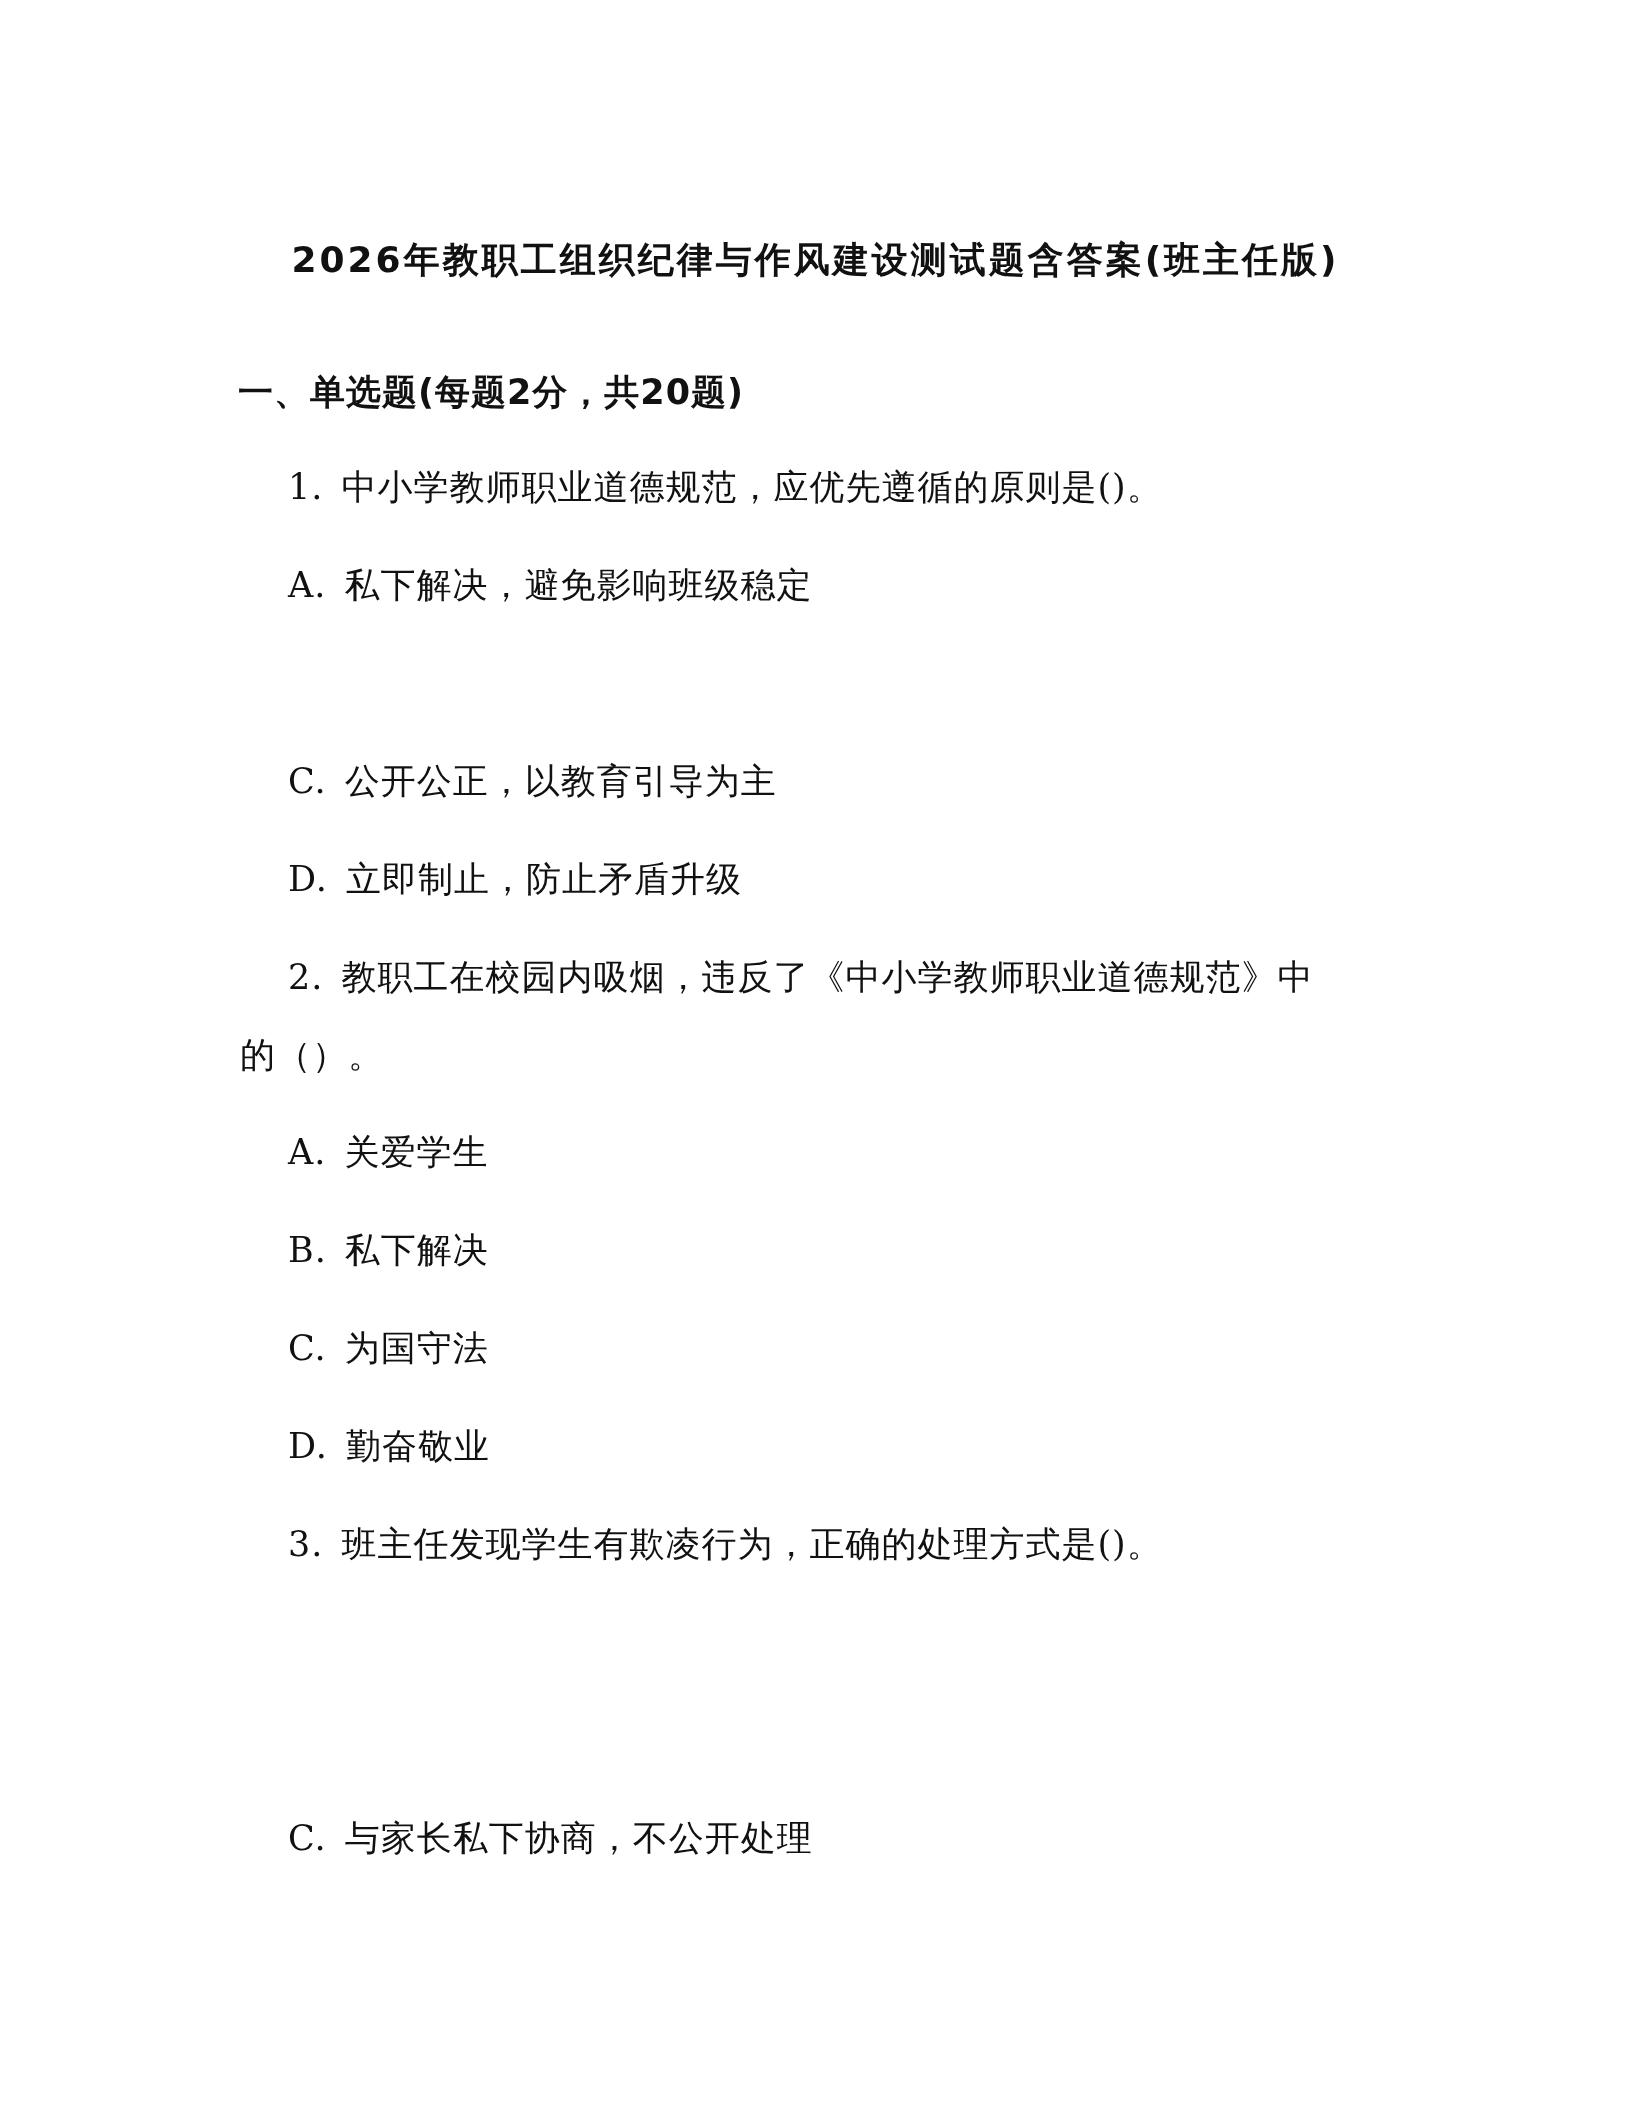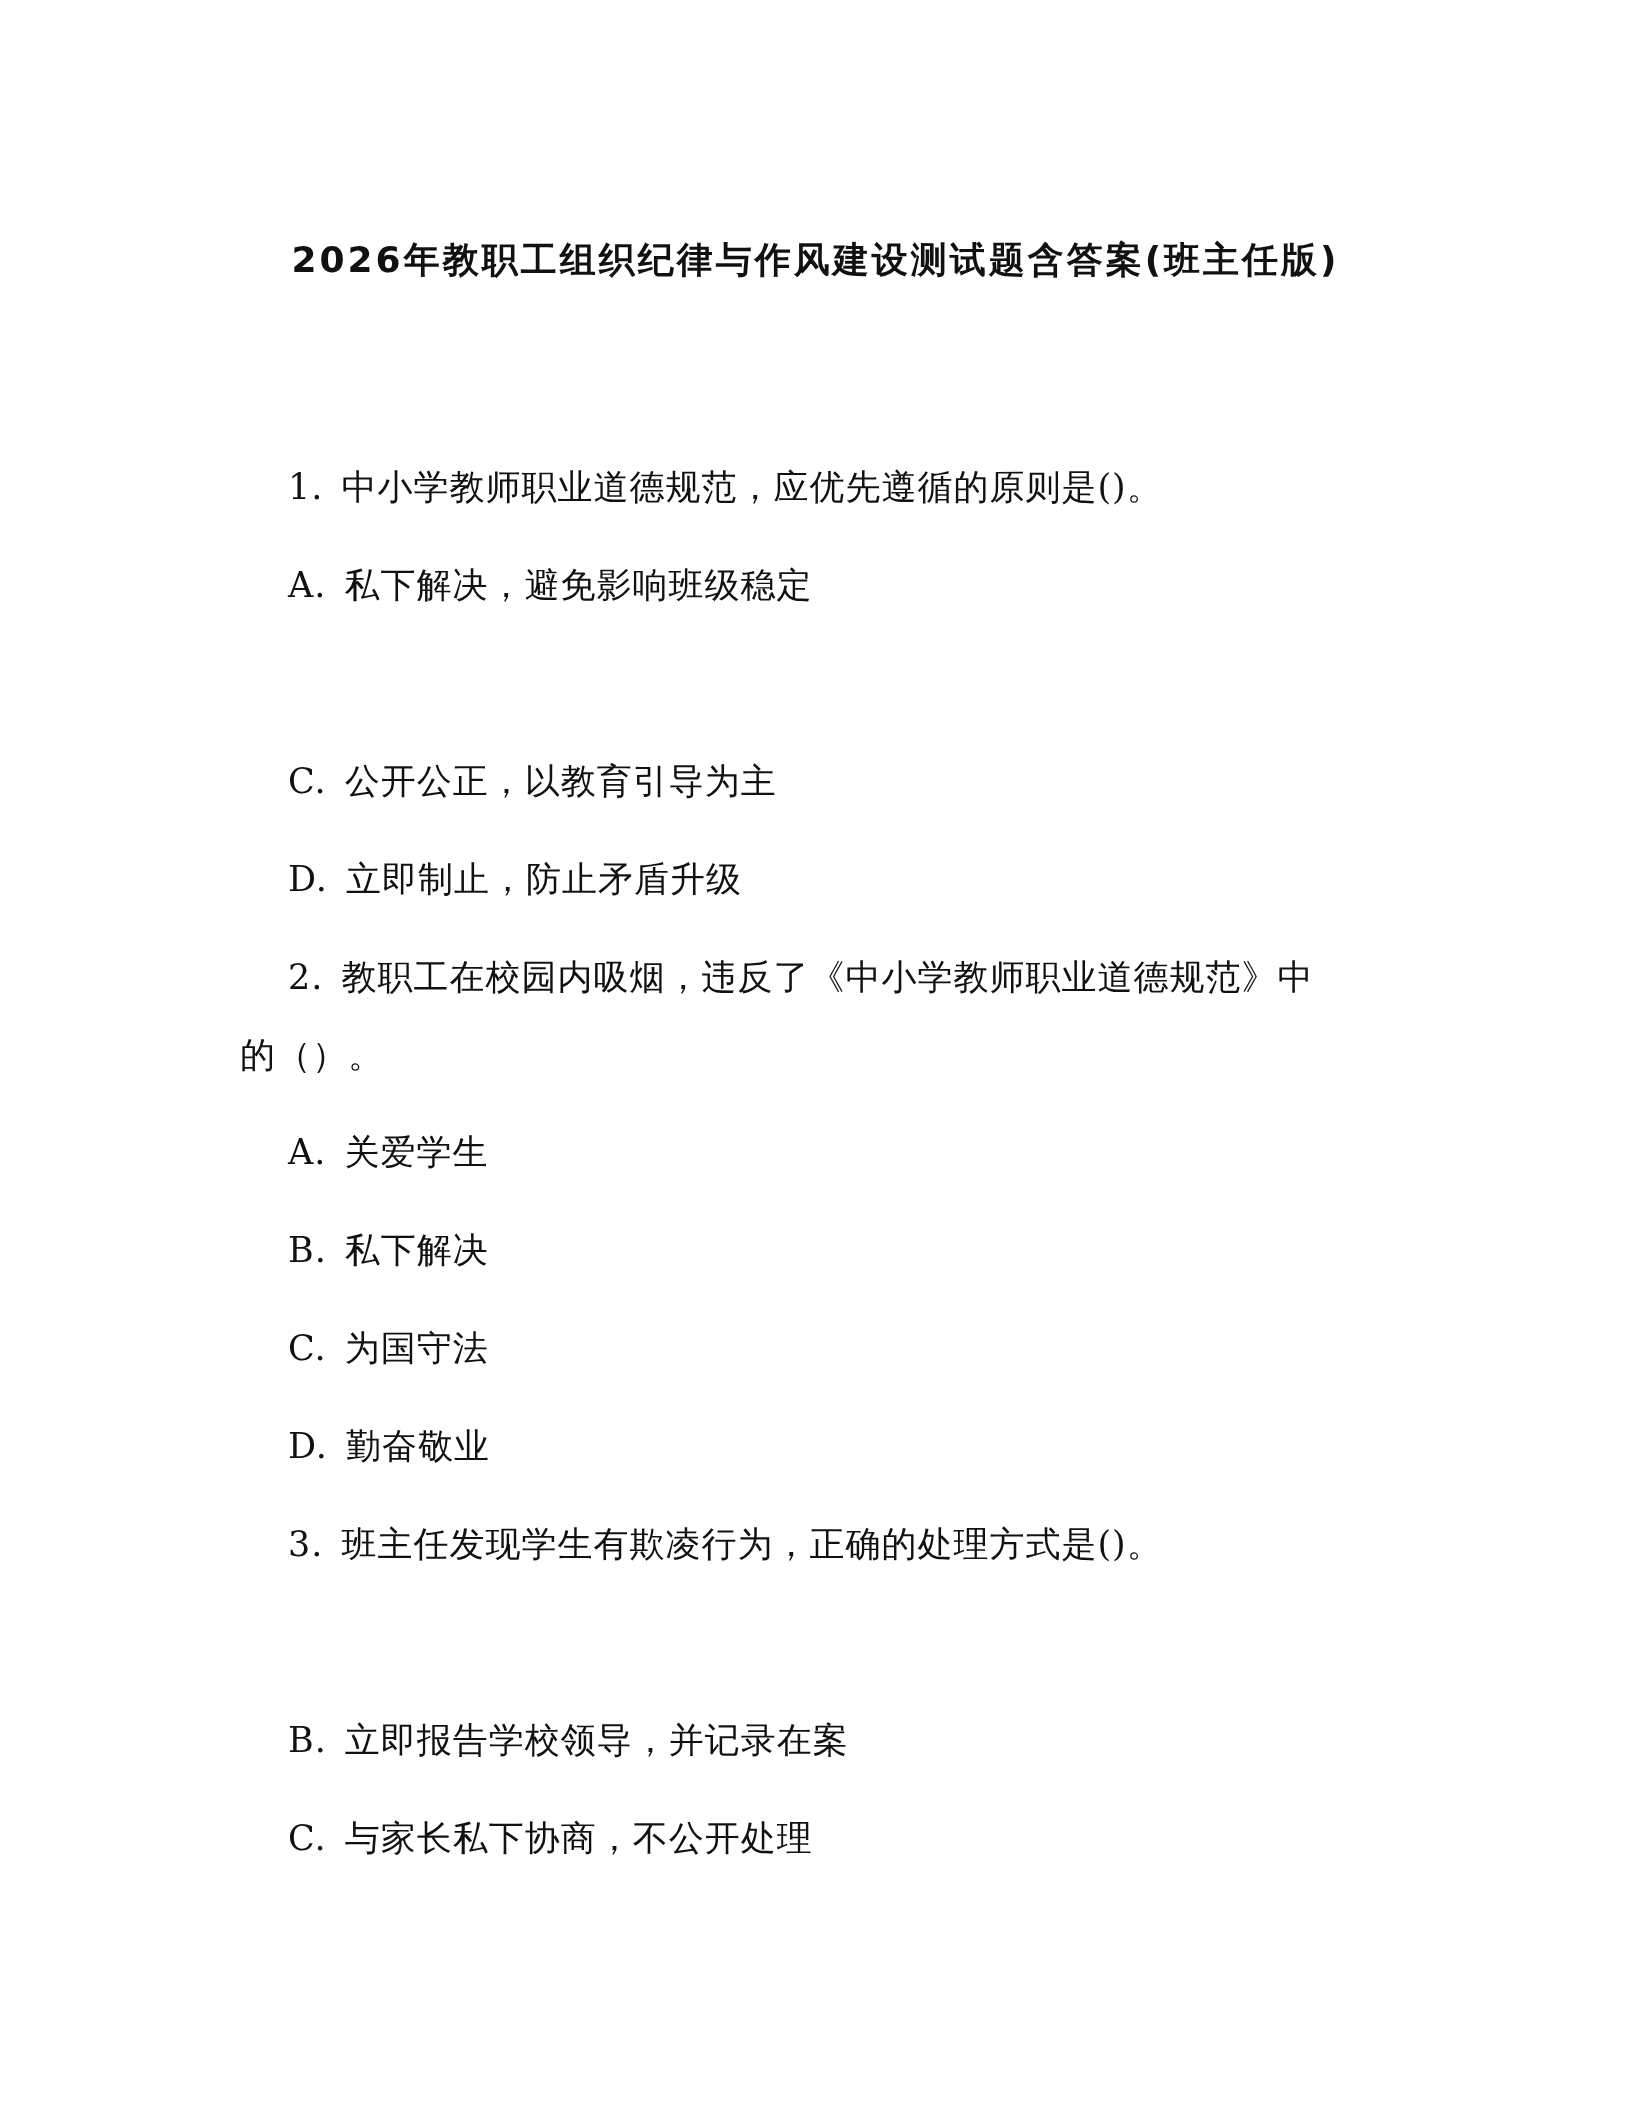--- a/index.html
+++ b/index.html
@@ -58,20 +58,21 @@
     .q-cont { left: 240px; }
     .opt { left: 288px; }
   </style>
 </head>
 <body>
 
 <div class="page">
 
   <div class="doc-title">2026年教职工组织纪律与作风建设测试题含答案(班主任版)</div>
 
+  <div class="section-heading">一、单选题(每题2分，共20题)</div>
 
   <div class="line q-stem" style="top:445px;">
     <span class="num">1.</span><span>中小学教师职业道德规范，应优先遵循的原则是()。</span>
   </div>
   <div class="line opt" style="top:543px;">
     <span class="num">A.</span><span>私下解决，避免影响班级稳定</span>
   </div>
   <div class="line opt" style="top:739px;">
     <span class="num">C.</span><span>公开公正，以教育引导为主</span>
   </div>
@@ -92,20 +93,17 @@
   <div class="line opt" style="top:1306px;">
     <span class="num">C.</span><span>为国守法</span>
   </div>
   <div class="line opt" style="top:1404px;">
     <span class="num">D.</span><span>勤奋敬业</span>
   </div>
 
   <div class="line q-stem" style="top:1502px;">
     <span class="num">3.</span><span>班主任发现学生有欺凌行为，正确的处理方式是()。</span>
   </div>
-  <div class="line opt" style="top:1698px;">
-    <span class="num">B.</span><span>立即报告学校领导，并记录在案</span>
-  </div>
   <div class="line opt" style="top:1796px;">
     <span class="num">C.</span><span>与家长私下协商，不公开处理</span>
   </div>
 
 </div>
 
 </body></html>

